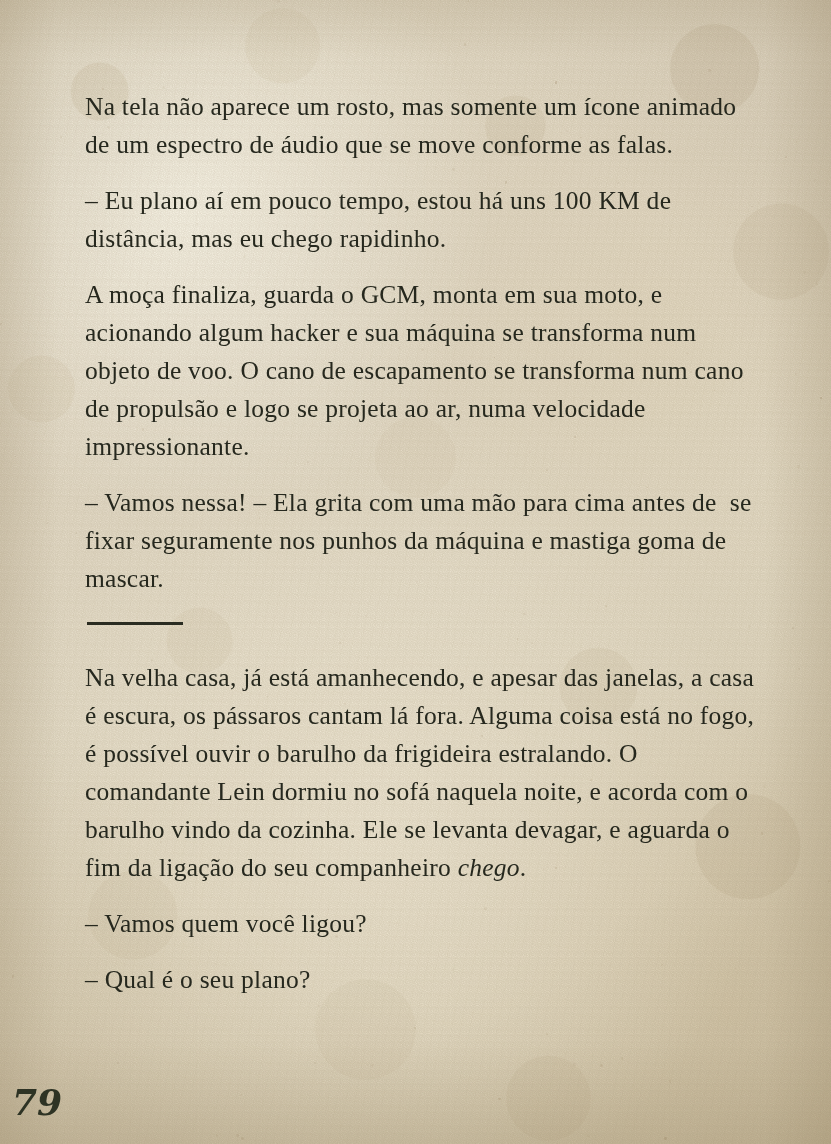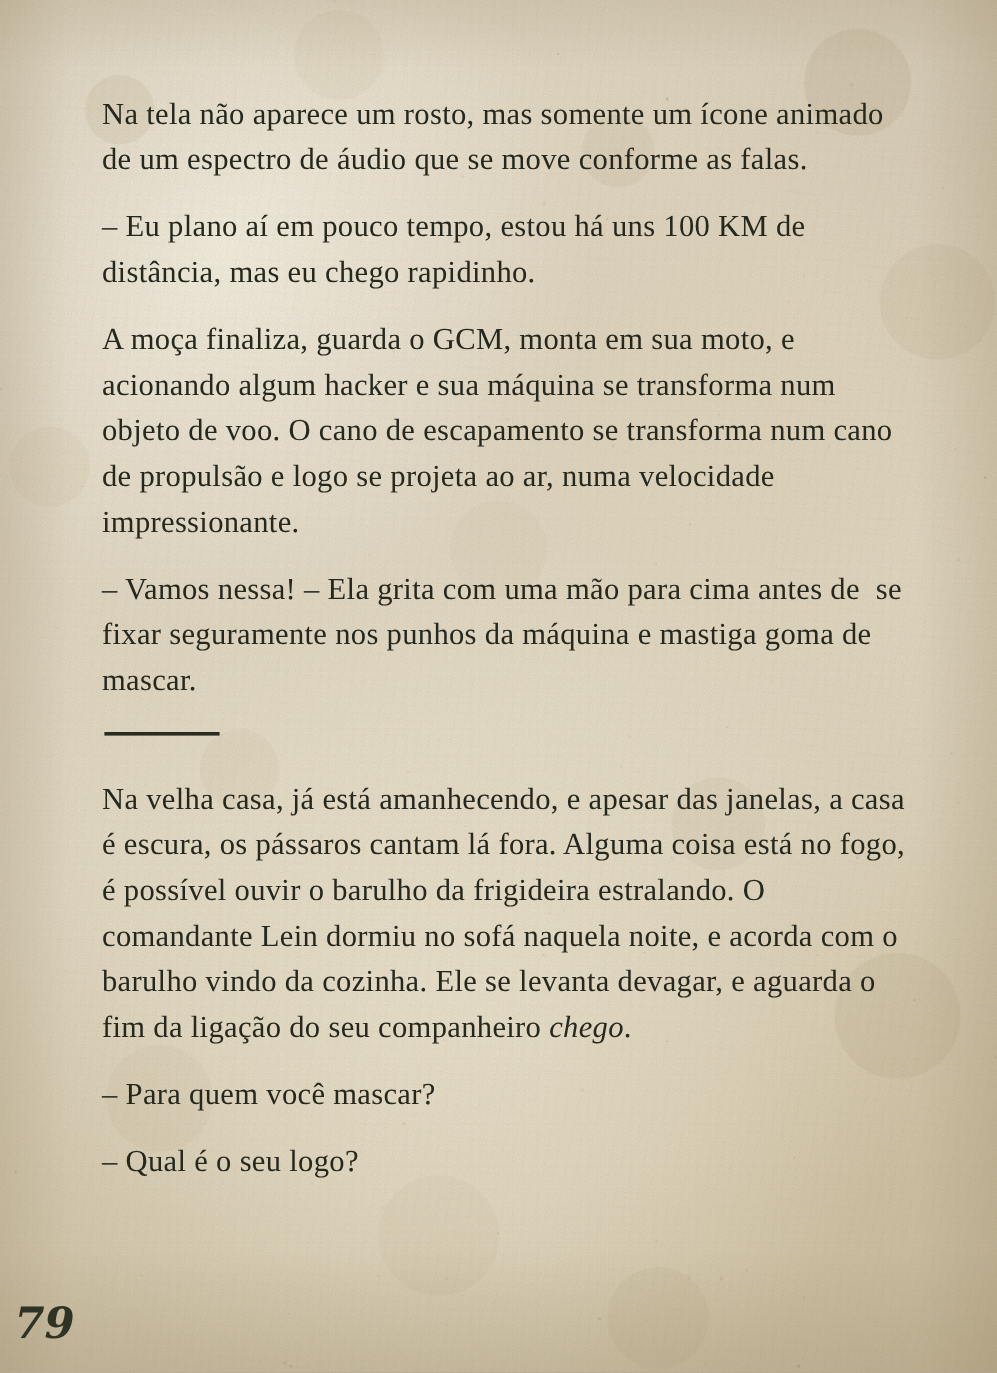--- a/index.html
+++ b/index.html
@@ -107,21 +107,21 @@
     left: 85px;
     top: 76px;
     width: 672px;
     color: #26281e;
     font-size: 25.5px;
     line-height: 38px;
     letter-spacing: 0.01em;
   }
 
   .para {
-    margin: 0 0 18px 0;
+    margin: 12px 0 18px 0;
     white-space: pre-wrap;
   }
   .para:last-child { margin-bottom: 0; }
 
   .para em,
   .para i {
     font-style: italic;
   }
 
   
@@ -334,22 +334,22 @@
     </div>
   <div class="paper-vignette"></div>
 
   <div class="text-column" id="text-column">
       <p class="para">Na tela não aparece um rosto, mas somente um ícone animado de um espectro de áudio que se move conforme as falas.</p>
       <p class="para">– Eu plano aí em pouco tempo, estou há uns 100 KM de distância, mas eu chego rapidinho.</p>
       <p class="para">A moça finaliza, guarda o GCM, monta em sua moto, e acionando algum hacker e sua máquina se transforma num objeto de voo. O cano de escapamento se transforma num cano de propulsão e logo se projeta ao ar, numa velocidade impressionante.</p>
       <p class="para">– Vamos nessa! – Ela grita com uma mão para cima antes de  se fixar seguramente nos punhos da máquina e mastiga goma de mascar.</p>
       <hr class="scene-divider">
       <p class="para">Na velha casa, já está amanhecendo, e apesar das janelas, a casa é escura, os pássaros cantam lá fora. Alguma coisa está no fogo, é possível ouvir o barulho da frigideira estralando. O comandante Lein dormiu no sofá naquela noite, e acorda com o barulho vindo da cozinha. Ele se levanta devagar, e aguarda o fim da ligação do seu companheiro <em>chego</em>.</p>
-      <p class="para">– Para quem você mascar?</p>
-      <p class="para">– Qual é o seu logo?</p>
+      <p class="para">– Vamos quem você ligou?</p>
+      <p class="para">– Qual é o seu plano?</p>
     </div>
 
   <div class="page-number">
     <svg viewBox="0 0 58 44" width="58" height="44" aria-hidden="true">
       <text x="0" y="33">79</text>
     </svg>
   </div>
 
 </div>
 

